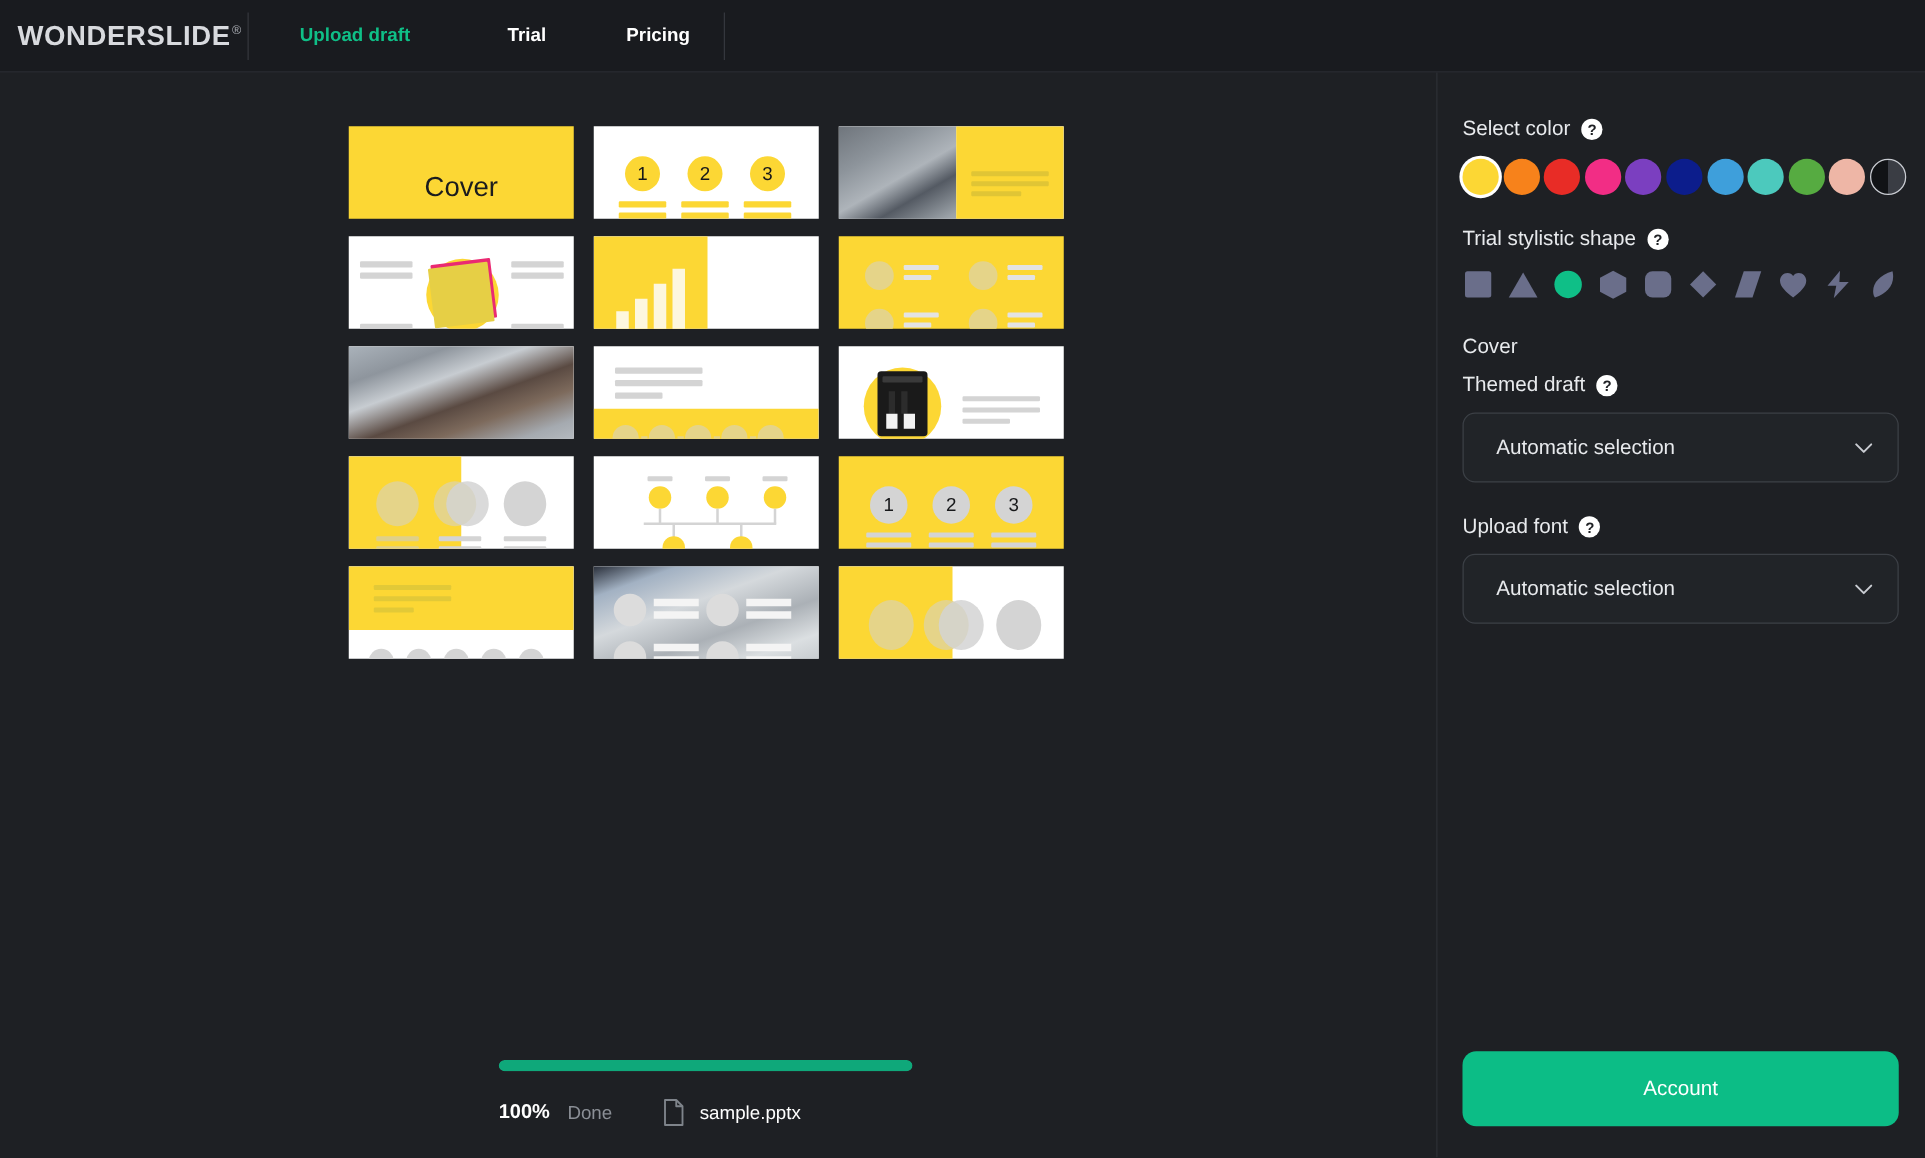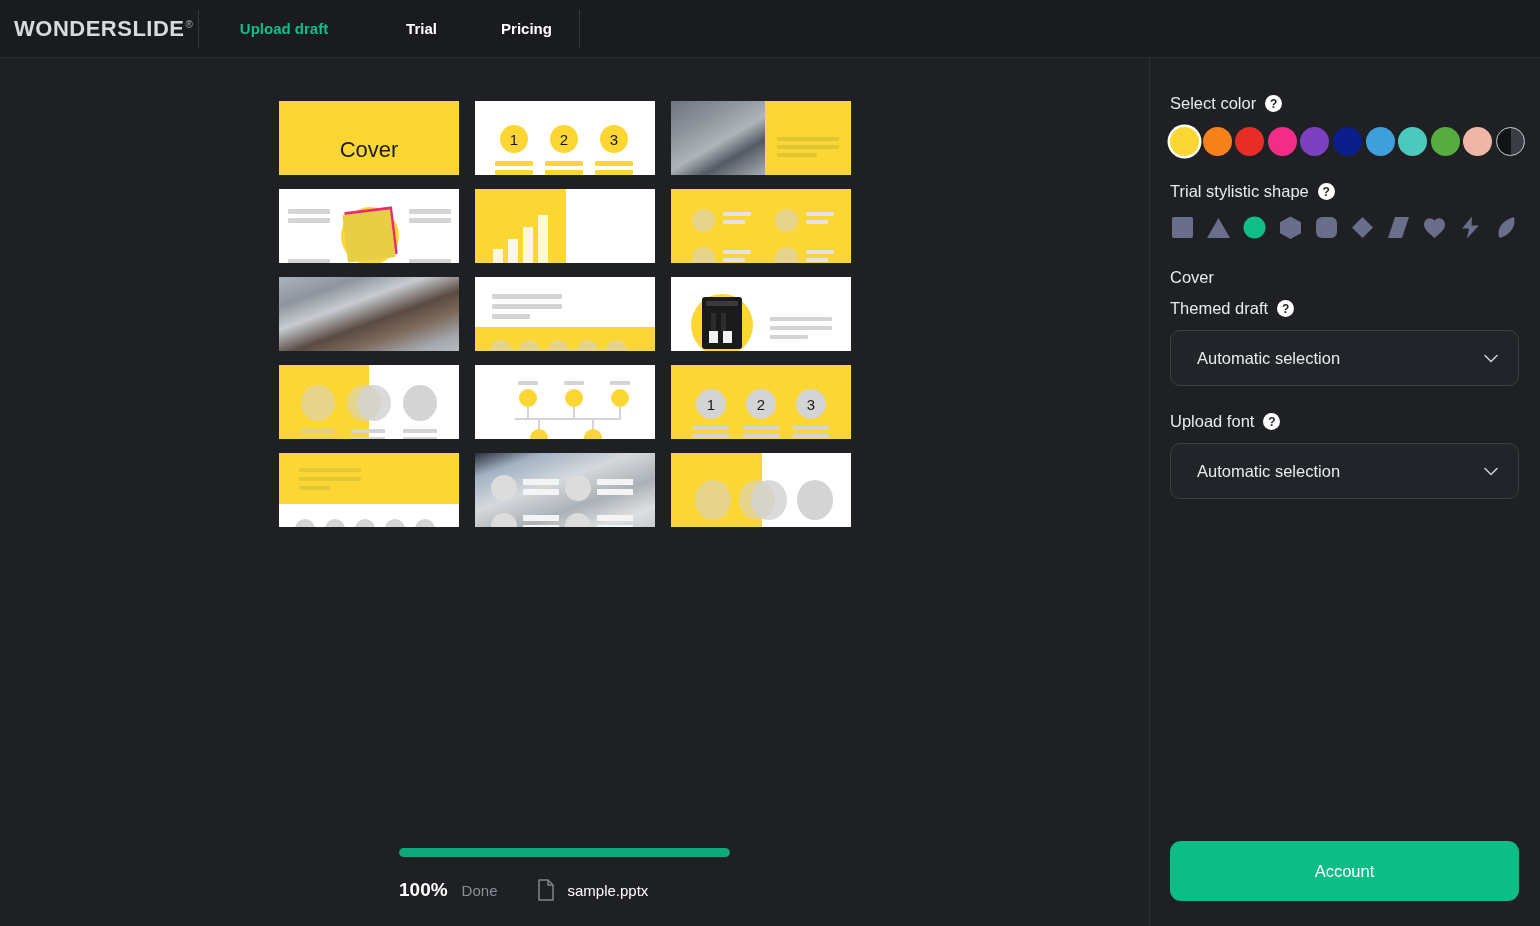--- a/index.html
+++ b/index.html
@@ -108,21 +108,21 @@
     position: absolute; left: 399px; top: 790px; width: 340px;
   }
   .progress-track {
     width: 331px; height: 9px; border-radius: 5px; background: #2d3036;
     overflow: hidden;
   }
   .progress-fill { height: 100%; background: #0fa87a; border-radius: 5px; }
   .progress-meta {
     display: flex; align-items: center; margin-top: 22px;
   }
-  .pct { font-size: 19px; font-weight: bold; color: #ffffff; }
+  .pct { font-size: 16px; font-weight: bold; color: #ffffff; }
   .done { font-size: 15px; color: #8b8f96; margin-left: 14px; }
   .file-icon { margin-left: 40px; display: flex; align-items: center; }
   .fname { font-size: 15px; color: #ffffff; margin-left: 12px; }
 
   
   .sb-label {
     display: flex; align-items: center;
     font-size: 16.5px; color: #e8eaed; margin-bottom: 14px;
   }
   .help {

